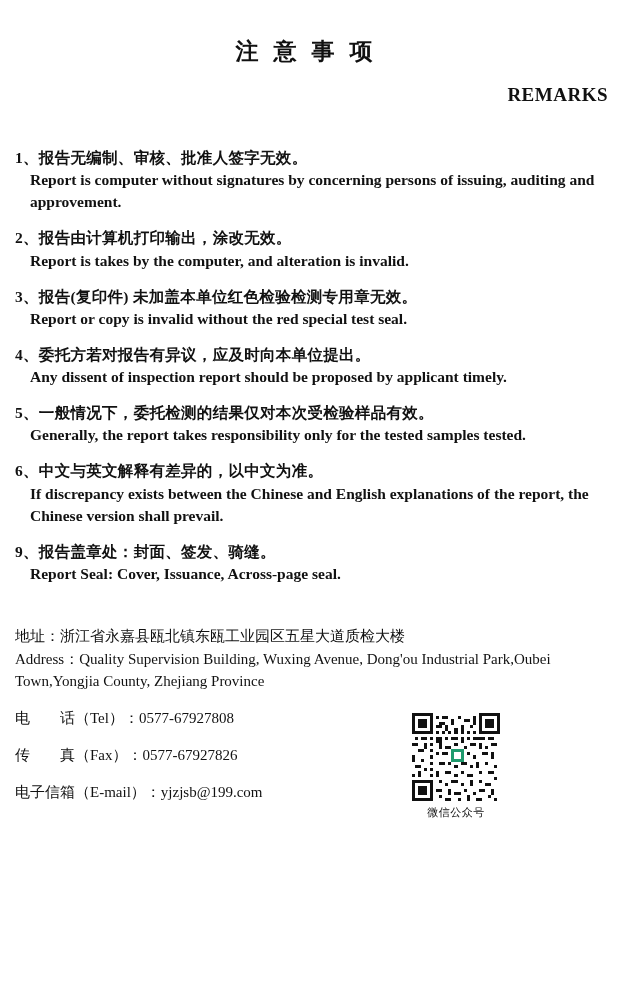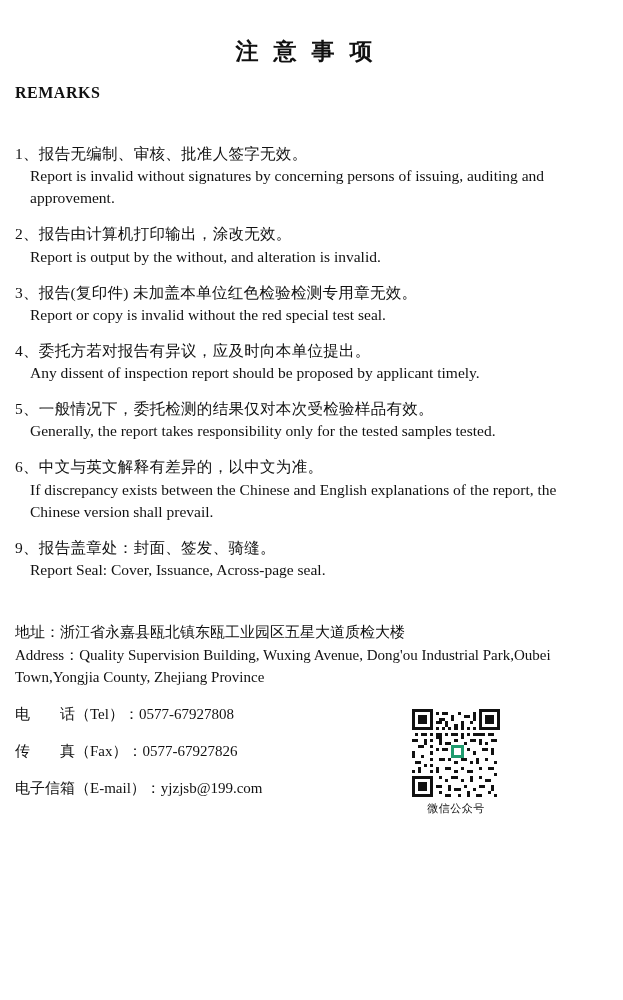--- a/index.html
+++ b/index.html
@@ -25,33 +25,34 @@
   .title-cn {
     text-align: center;
     font-family: "Liberation Serif", serif;
     font-size: 23px;
     font-weight: bold;
     letter-spacing: 15px;
     padding-top: 36px;
     color: #111;
   }
   .title-en {
-    text-align: left;
+    text-align: right;
     font-family: "Liberation Serif", serif;
-    font-size: 16px;
+    font-size: 19px;
     font-weight: bold;
     margin-top: 17px;
     letter-spacing: 0.5px;
     color: #111;
   }
   .remarks {
     margin-top: 40px;
   }
   .remark-item {
     margin-bottom: 13px;
+    font-weight: bold;
   }
   .remark-cn {
     font-size: 15.5px;
     line-height: 1.5;
     color: #111;
     letter-spacing: 0.3px;
   }
   .remark-en {
     font-size: 15.5px;
     line-height: 1.42;
@@ -110,26 +111,26 @@
 
 <div class="page">
 
   <div class="title-cn">注意事项</div>
   <div class="title-en">REMARKS</div>
 
   <div class="remarks">
 
     <div class="remark-item">
       <div class="remark-cn">1、报告无编制、审核、批准人签字无效。</div>
-      <div class="remark-en">Report is invalid without signatures by concerning persons of issuing, auditing and approvement.</div>
+      <div class="remark-en">Report is computer without signatures by concerning persons of issuing, auditing and approvement.</div>
     </div>
 
     <div class="remark-item">
       <div class="remark-cn">2、报告由计算机打印输出，涂改无效。</div>
-      <div class="remark-en">Report is output by the without, and alteration is invalid.</div>
+      <div class="remark-en">Report is takes by the computer, and alteration is invalid.</div>
     </div>
 
     <div class="remark-item">
       <div class="remark-cn">3、报告(复印件) 未加盖本单位红色检验检测专用章无效。</div>
       <div class="remark-en">Report or copy is invalid without the red special test seal.</div>
     </div>
 
     <div class="remark-item">
       <div class="remark-cn">4、委托方若对报告有异议，应及时向本单位提出。</div>
       <div class="remark-en">Any dissent of inspection report should be proposed by applicant timely.</div>

